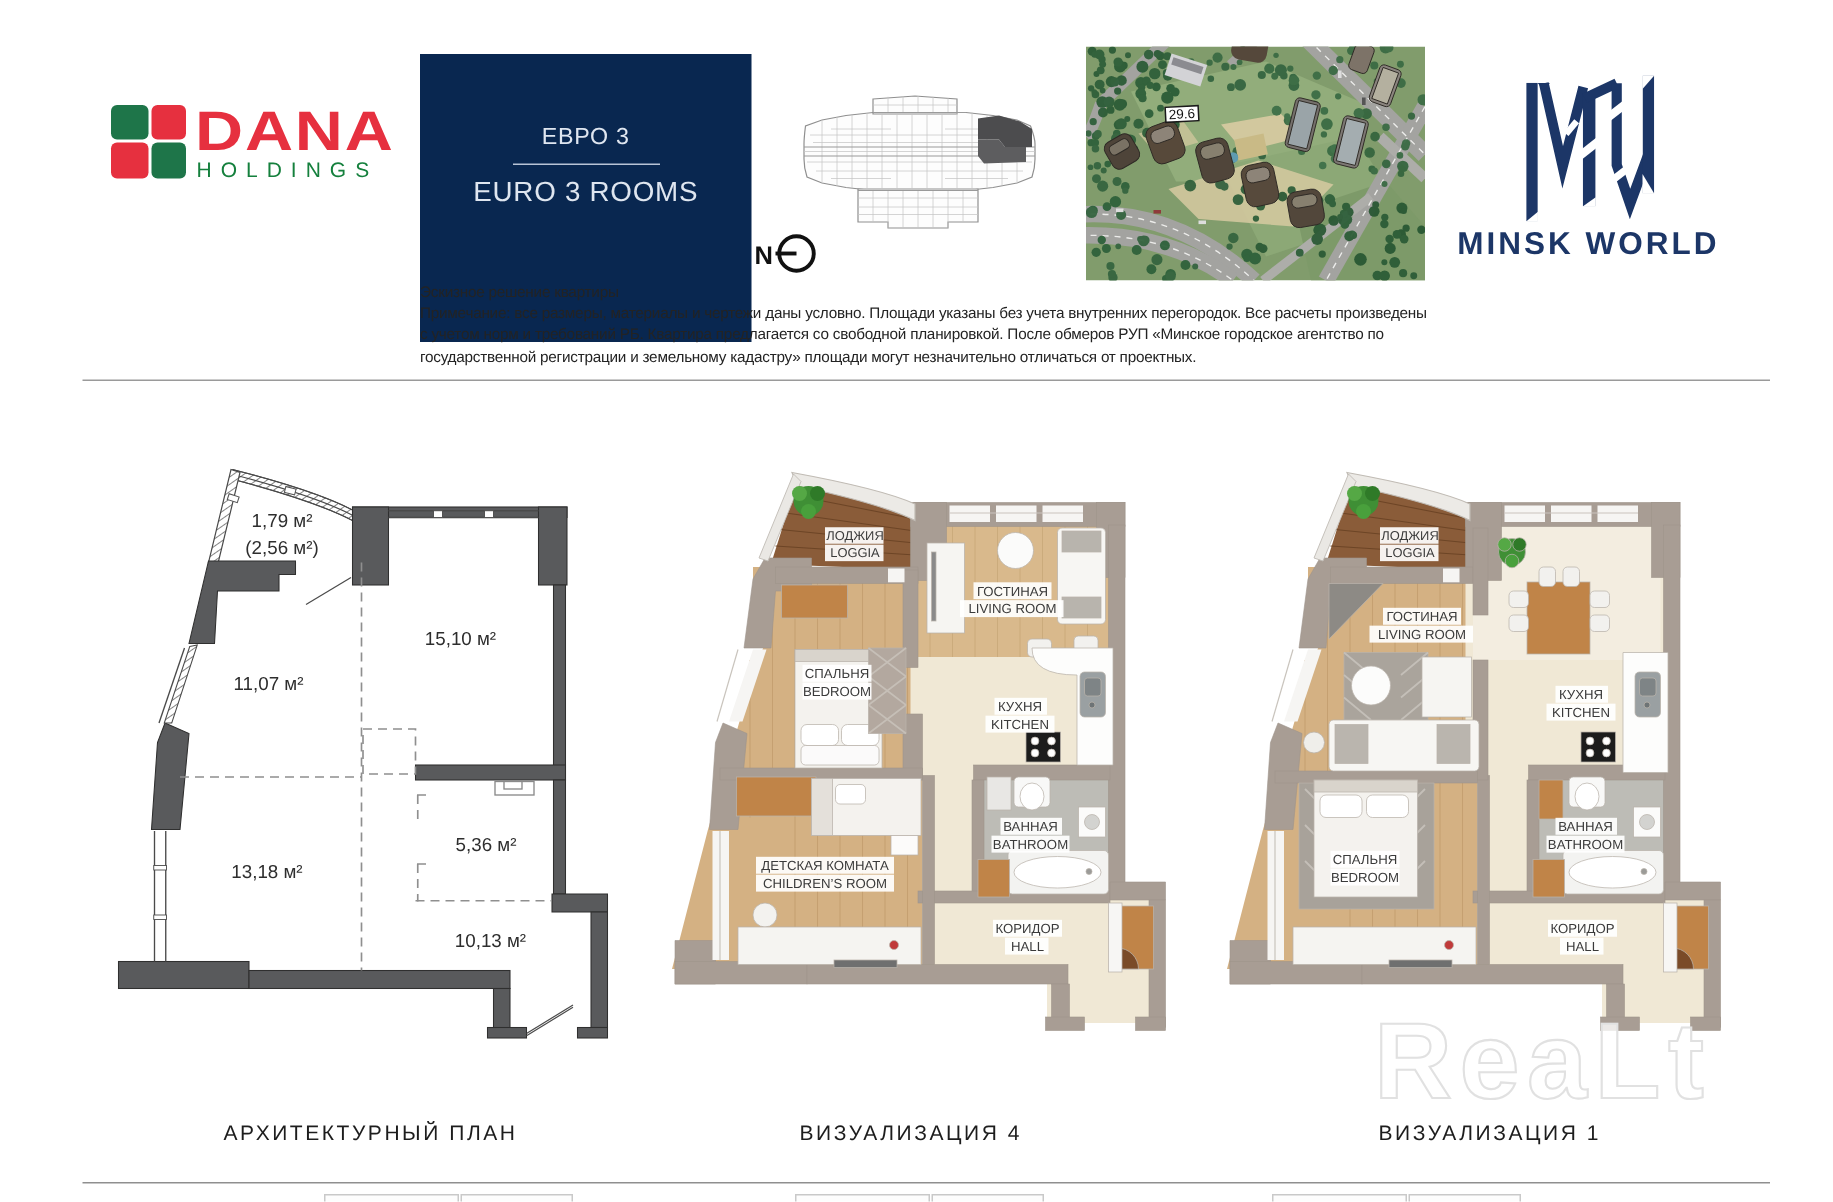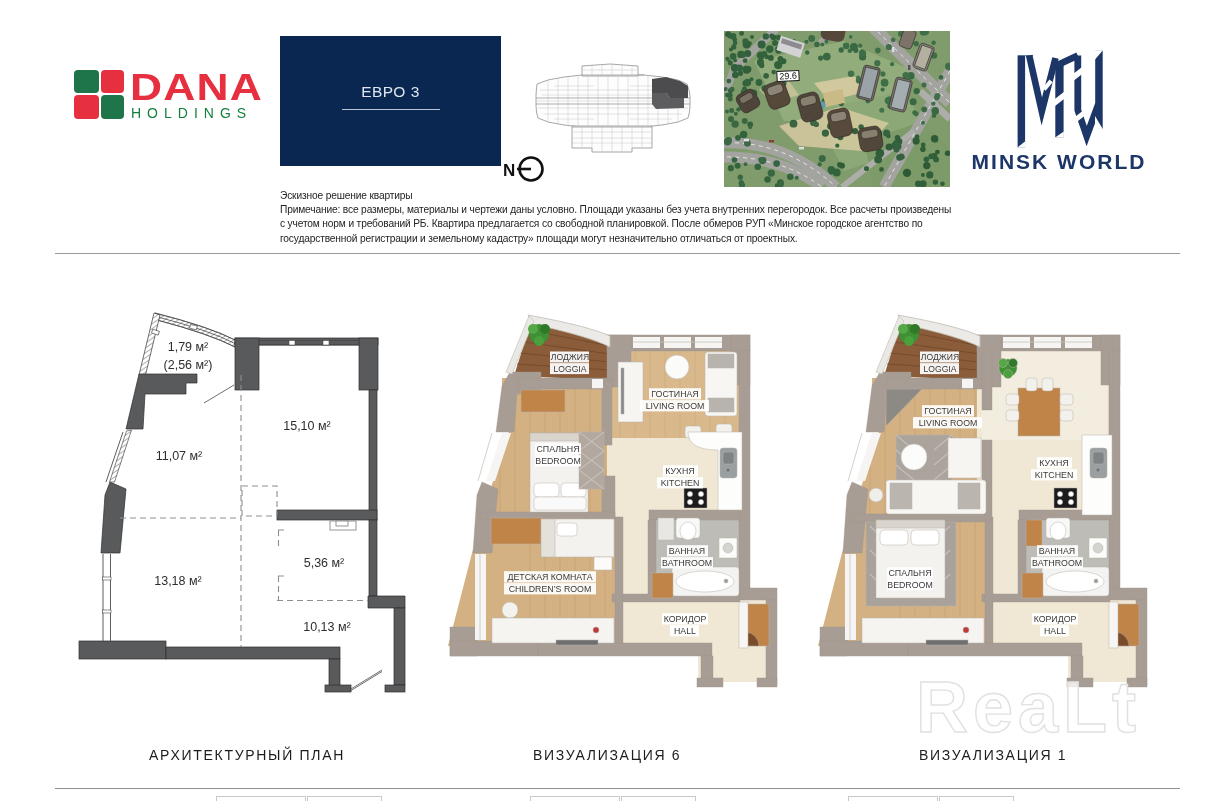--- a/index.html
+++ b/index.html
@@ -14,23 +14,24 @@
   <div class="abs" style="left:0;top:1px;width:25px;height:23px;background:#1e7549;border-radius:4px"></div>
   <div class="abs" style="left:27px;top:1px;width:23px;height:23px;background:#e6303f;border-radius:4px"></div>
   <div class="abs" style="left:0;top:26px;width:25px;height:24px;background:#e6303f;border-radius:4px"></div>
   <div class="abs" style="left:27px;top:26px;width:23px;height:24px;background:#1e7549;border-radius:4px"></div>
 
   <div class="abs" style="left:56px;top:-2px;width:140px;font-weight:bold;font-size:37px;color:#e6303f;transform:scaleX(1.2);transform-origin:0 0;letter-spacing:1px">DANA</div>
 
   <div class="abs" style="left:57px;top:36px;font-weight:normal;font-size:14px;color:#15803d;letter-spacing:6px">HOLDINGS</div>
 </div>
 
-<div class="abs" style="left:280px;top:36px;width:221px;height:130px;background:#092750;color:#dfe6f0;text-align:center">
+<div class="abs" style="left:280px;top:36px;width:221px;height:192px;background:#092750;color:#dfe6f0;text-align:center">
   <div style="margin-top:47px;font-size:15.5px;letter-spacing:0.5px">ЕВРО 3</div>
   <div style="width:98px;height:1px;background:#b8c4d6;margin:8px auto 7px auto"></div>
+  <div style="font-size:18.5px;letter-spacing:0.5px;margin-top:2px">EURO 3 ROOMS</div>
 </div>
 
 <svg class="abs" style="left:500px;top:152px" width="50" height="34" viewBox="0 0 50 34">
   <text x="3" y="24" font-size="17" font-weight="bold" fill="#111">N</text>
   <circle cx="31" cy="17" r="11.5" fill="none" stroke="#111" stroke-width="2.6"></circle>
   <line x1="17" y1="17" x2="31" y2="17" stroke="#111" stroke-width="2.6"></line>
 </svg>
 
 <svg class="abs" style="left:534px;top:62px" width="158" height="92" viewBox="0 0 158 92">
   <g fill="#fdfdfd" stroke="#8f8f8f" stroke-width="0.8">
@@ -969,21 +970,21 @@
       <circle cx="99" cy="51" r="5" fill="#49a03c"></circle>
     </g>
 </svg>
 
 <svg class="abs" style="left:908px;top:668px" width="270" height="90" viewBox="0 0 270 90">
   <text x="8" y="64" font-family="Liberation Sans" font-weight="bold" font-size="72" letter-spacing="5" fill="rgba(255,255,255,0.78)" stroke="#e1e1e1" stroke-width="1.4">ReaLt</text>
 </svg>
 
 <div class="abs" style="left:142px;top:747px;width:210px;text-align:center;font-size:14px;color:#1d1d1d;letter-spacing:1.7px">АРХИТЕКТУРНЫЙ ПЛАН</div>
 
-<div class="abs" style="left:533px;top:747px;width:180px;font-size:14px;color:#1d1d1d;letter-spacing:1.7px">ВИЗУАЛИЗАЦИЯ 6</div>
+<div class="abs" style="left:533px;top:747px;width:180px;font-size:14px;color:#1d1d1d;letter-spacing:1.7px">ВИЗУАЛИЗАЦИЯ 4</div>
 
 <div class="abs" style="left:919px;top:747px;width:180px;font-size:14px;color:#1d1d1d;letter-spacing:1.7px">ВИЗУАЛИЗАЦИЯ 1</div>
 
 <div class="abs" style="left:55px;top:788px;width:1125px;height:1px;background:#8f8f8f"></div>
 
 <div class="abs" style="left:216px;top:796px;width:88px;height:5px;background:#fdfdfd;border:1px solid #c9c9c9"></div>
 <div class="abs" style="left:307px;top:796px;width:73px;height:5px;background:#fdfdfd;border:1px solid #c9c9c9"></div>
 <div class="abs" style="left:530px;top:796px;width:88px;height:5px;background:#fdfdfd;border:1px solid #c9c9c9"></div>
 <div class="abs" style="left:621px;top:796px;width:73px;height:5px;background:#fdfdfd;border:1px solid #c9c9c9"></div>
 <div class="abs" style="left:848px;top:796px;width:88px;height:5px;background:#fdfdfd;border:1px solid #c9c9c9"></div>

